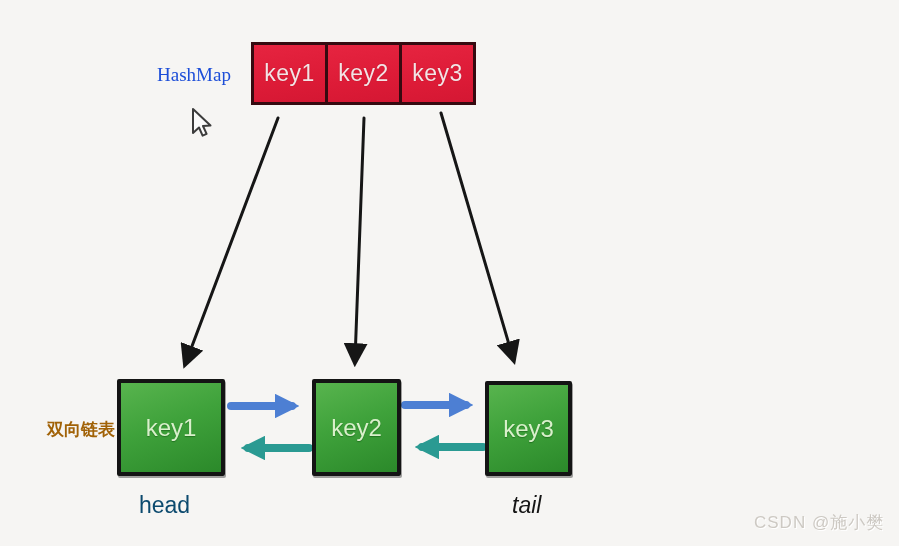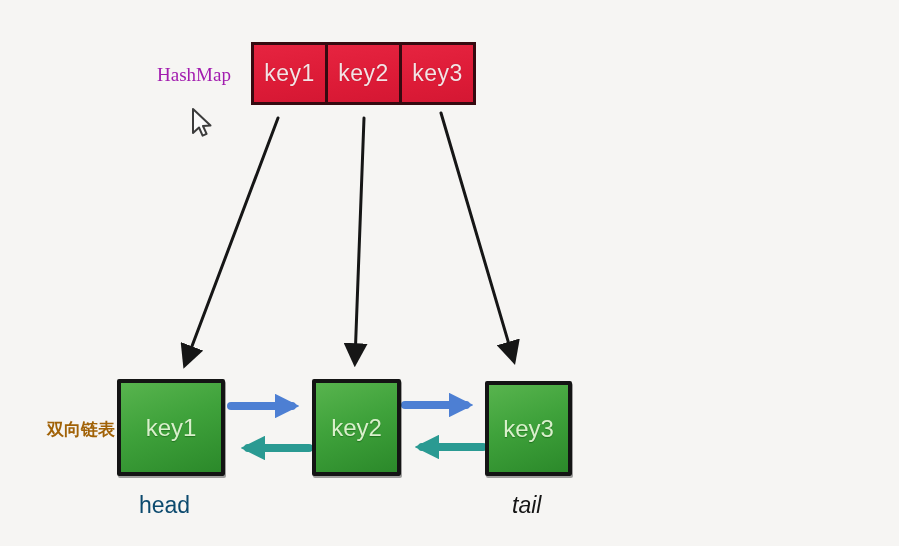--- a/index.html
+++ b/index.html
@@ -10,21 +10,21 @@
   .canvas{
     position:relative;
     width:899px;height:546px;
     background:#f6f5f3;
     overflow:hidden;
   }
   
   .hashmap-label{
     position:absolute;left:157px;top:64px;
     font-family:"Liberation Serif","DejaVu Serif",serif;
-    font-size:19px;color:#a21caf;
+    font-size:19px;color:#1d4ed8;
   }
   .hm-row{
     position:absolute;left:251px;top:42px;
     display:flex;
   }
   .hm-cell{
     width:71px;height:57px;
     background:linear-gradient(170deg,#e62440 0%,#dd1b37 60%,#d41733 100%);
     border:3px solid #360a10;
     margin-left:-3px;
@@ -134,14 +134,15 @@
   <div class="node node-2">
     <span>key2</span>
   </div>
   <div class="node node-3">
     <span>key3</span>
   </div>
 
   <div class="head-label">head</div>
   <div class="tail-label">tail</div>
 
+  <div class="watermark">CSDN @施小樊</div>
 
 </div>
 
 </body></html>

